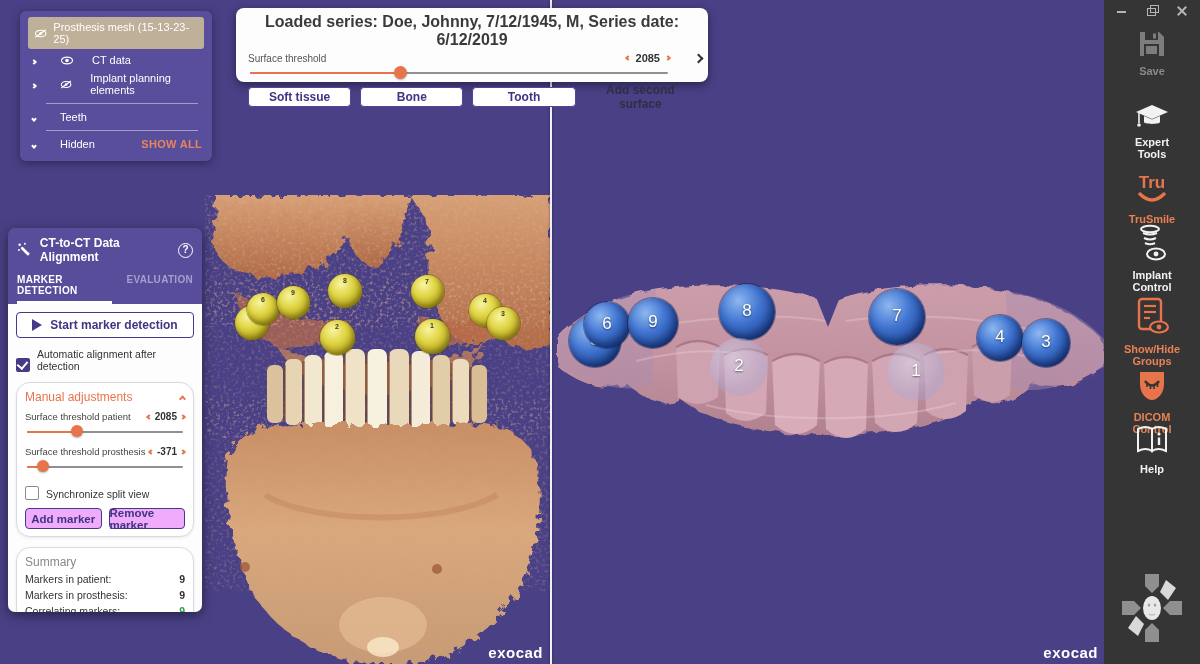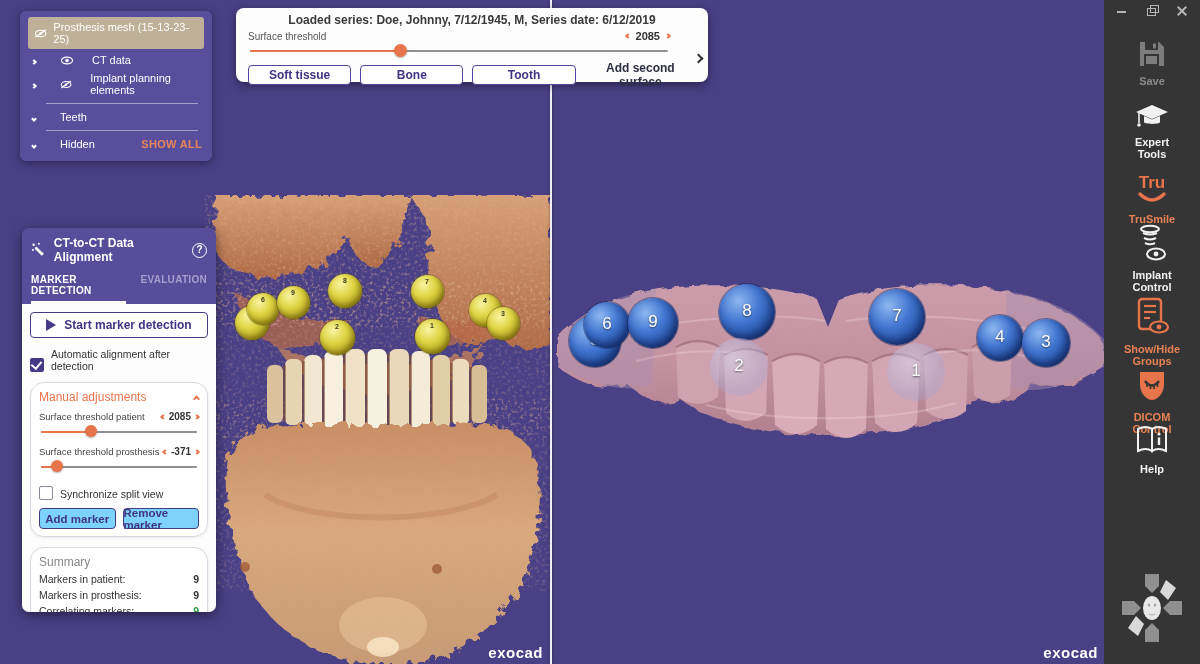--- a/index.html
+++ b/index.html
@@ -46,39 +46,39 @@
   .sh-header .spacer { flex:1; }
   .sh-selected { display:flex; align-items:center; gap:6px; background:#bfb199; border-radius:3px; padding:4px 6px; margin-bottom:2px; }
   .sh-row { display:flex; align-items:center; gap:18px; padding:3px 2px 3px 4px; }
   .sh-row .caret { width:10px; flex:none; color:#fff; }
   .sh-div { height:1px; background:rgba(255,255,255,.45); margin:4px 6px 4px 18px; }
   .show-all { margin-left:auto; color:#e8855c; font-weight:bold; font-size:11px; letter-spacing:.3px; }
 
   
   .series-card { position:absolute; left:236px; top:8px; width:472px; height:74px; background:#fdfdfe; border-radius:8px;
                  box-shadow:0 3px 10px rgba(0,0,0,.45); padding:5px 12px 6px 12px; }
-  .series-title { text-align:center; font-size:12px; font-weight:bold; color:#3a3a3a; }
+  .series-title { text-align:center; font-size:16px; font-weight:bold; color:#3a3a3a; }
   .series-mid { display:flex; align-items:center; margin-top:3px; padding-right:26px; }
   .series-mid .lbl { font-size:10px; color:#555; }
   .series-mid .stepper { margin-left:auto; display:flex; align-items:center; gap:6px; }
   .stepper .val { font-size:11px; font-weight:bold; color:#333; }
   .stepper .chev { color:#e8744b; }
   .slider-row { position:relative; height:14px; margin-top:2px; margin-right:26px; }
   .track { position:absolute; left:2px; right:2px; top:6px; height:2px; background:#8f8f98; border-radius:2px; }
   .fill  { position:absolute; left:2px; top:6px; height:2px; background:#e8744b; border-radius:2px; }
   .knob  { position:absolute; top:0; width:13px; height:13px; border-radius:50%; background:#e8744b; box-shadow:0 1px 2px rgba(0,0,0,.3); }
   .card-expand { position:absolute; right:6px; top:40px; color:#333; }
   .card-expand .chev { width:7px; height:7px; }
   .preset-row { display:flex; gap:9px; margin-top:3px; align-items:center; }
   .preset-btn { flex:1; height:20px; background:#fff; border:1.5px solid #50459a; border-radius:4px;
                 font-size:12px; font-weight:bold; color:#3f3584; display:flex; align-items:center; justify-content:center; }
   .flat-btn { flex:1.1; font-size:12px; font-weight:bold; color:#2f2f44; text-align:center; }
 
   
-  .align-panel { position:absolute; left:22px; top:228px; width:194px; height:384px; border-radius:7px;
+  .align-panel { position:absolute; left:8px; top:228px; width:194px; height:384px; border-radius:7px;
                  box-shadow:0 3px 12px rgba(0,0,0,.5); display:flex; flex-direction:column; overflow:hidden; }
   .ap-header { background:#574d9b; color:#fff; display:flex; align-items:center; gap:7px; padding:8px 9px 4px 9px; font-size:12px; font-weight:bold; }
   .ap-header .spacer { flex:1; }
   .ap-tabs { background:#574d9b; display:flex; padding:6px 9px 0 9px; gap:14px; }
   .ap-tab { font-size:10px; font-weight:bold; letter-spacing:.3px; padding-bottom:5px; }
   .ap-tab.active { color:#fff; border-bottom:3px solid #fff; }
   .ap-tab.inactive { color:#a79ecf; }
   .ap-body { background:#fdfdfe; flex:1; display:flex; flex-direction:column; padding:8px; }
   .start-btn { height:26px; border:1.5px solid #453a85; border-radius:4px; background:#fff; display:flex; align-items:center; justify-content:center; gap:8px;
                font-size:12px; font-weight:bold; color:#3f3584; }
@@ -92,21 +92,21 @@
   .group-box { border:1px solid #d9d9e3; border-radius:14px; padding:7px 8px; margin-top:10px; background:#fff; box-shadow:0 1px 3px rgba(0,0,0,.08); }
   .ma-title-row { display:flex; align-items:center; color:#e8744b; font-size:12px; }
   .ma-title-row .chev { margin-left:auto; width:5px; height:5px; }
   .ma-slider-head { display:flex; align-items:center; margin-top:7px; }
   .ma-slider-head .lbl { font-size:9.5px; color:#444; }
   .ma-slider-head .stepper { margin-left:auto; gap:4px; display:flex; align-items:center; }
   .ma-slider-head .val { font-size:10px; font-weight:bold; color:#333; }
   .ma-track-row { position:relative; height:14px; margin-top:3px; }
   .ma-track-row .knob { width:12px; height:12px; }
   .marker-btn-row { display:flex; gap:7px; margin-top:8px; }
-  .mini-btn { flex:1; height:21px; border:1.5px solid #453a85; border-radius:4px; background:#7dd3fc;
+  .mini-btn { flex:1; height:21px; border:1.5px solid #453a85; border-radius:4px; background:#f0abfc;
               font-size:11.5px; font-weight:bold; color:#3f3584; display:flex; align-items:center; justify-content:center; }
   .summary-title { font-size:12px; color:#888; }
   .sum-row { display:flex; font-size:10.5px; color:#333; margin-top:4px; }
   .sum-row .v { margin-left:auto; font-weight:bold; }
   .sum-row .v.green { color:#2f9e44; }
   .ap-footer { margin-top:auto; display:flex; align-items:center; padding:0 4px 2px 4px; }
   .back-btn { display:flex; align-items:center; gap:6px; color:#3f3584; font-size:12px; font-weight:bold; }
   .arrow { display:inline-block; position:relative; width:14px; height:2px; background:currentColor; }
   .arrow.left::before  { content:""; position:absolute; left:-1px; top:-3px; width:7px; height:7px; border-left:2px solid currentColor; border-bottom:2px solid currentColor; transform:rotate(45deg); background:none; }
   .arrow.right::before { content:""; position:absolute; right:-1px; top:-3px; width:7px; height:7px; border-right:2px solid currentColor; border-top:2px solid currentColor; transform:rotate(45deg); background:none; }
@@ -477,21 +477,21 @@
   </div>
 </div>
 
 <div class="sidebar">
   <div class="win-controls">
     <span class="wc wc-min"></span>
     <span class="wc wc-restore"></span>
     <span class="wc wc-close"></span>
   </div>
 
-  <div class="sb-item" style="top:38px;">
+  <div class="sb-item" style="top:28px;">
     <svg width="32" height="32" viewBox="0 0 32 32">
       <path d="M4,4 h19 l5,5 v19 h-24 z" fill="#7d7d7d"></path>
       <rect x="9" y="4" width="13" height="8" fill="#353535"></rect>
       <rect x="17" y="5.5" width="3" height="5" fill="#7d7d7d"></rect>
       <rect x="8" y="16" width="15" height="12" fill="#353535"></rect>
       <rect x="10" y="18" width="11" height="8" fill="#7d7d7d"></rect>
     </svg>
     <span class="sb-label gray">Save</span>
   </div>
 

